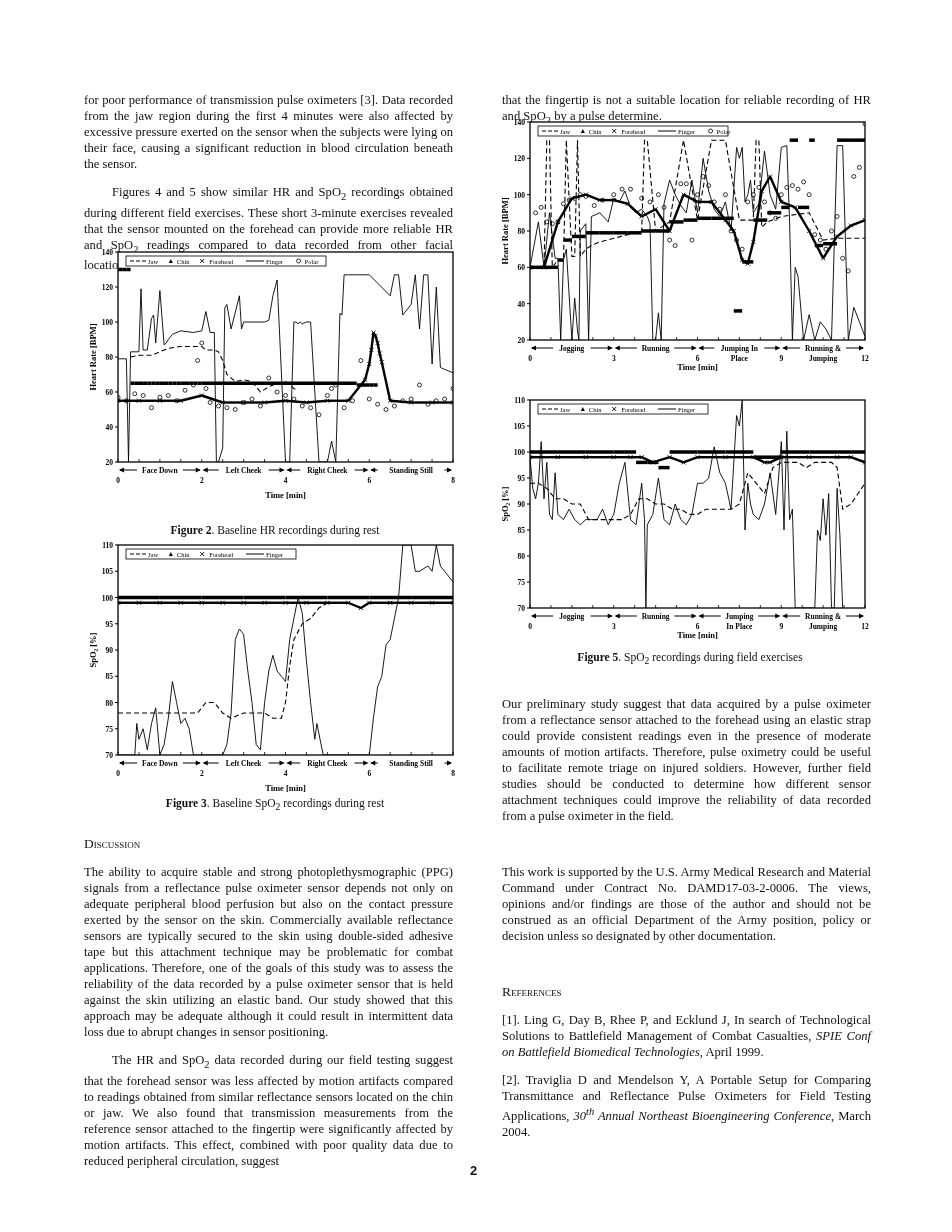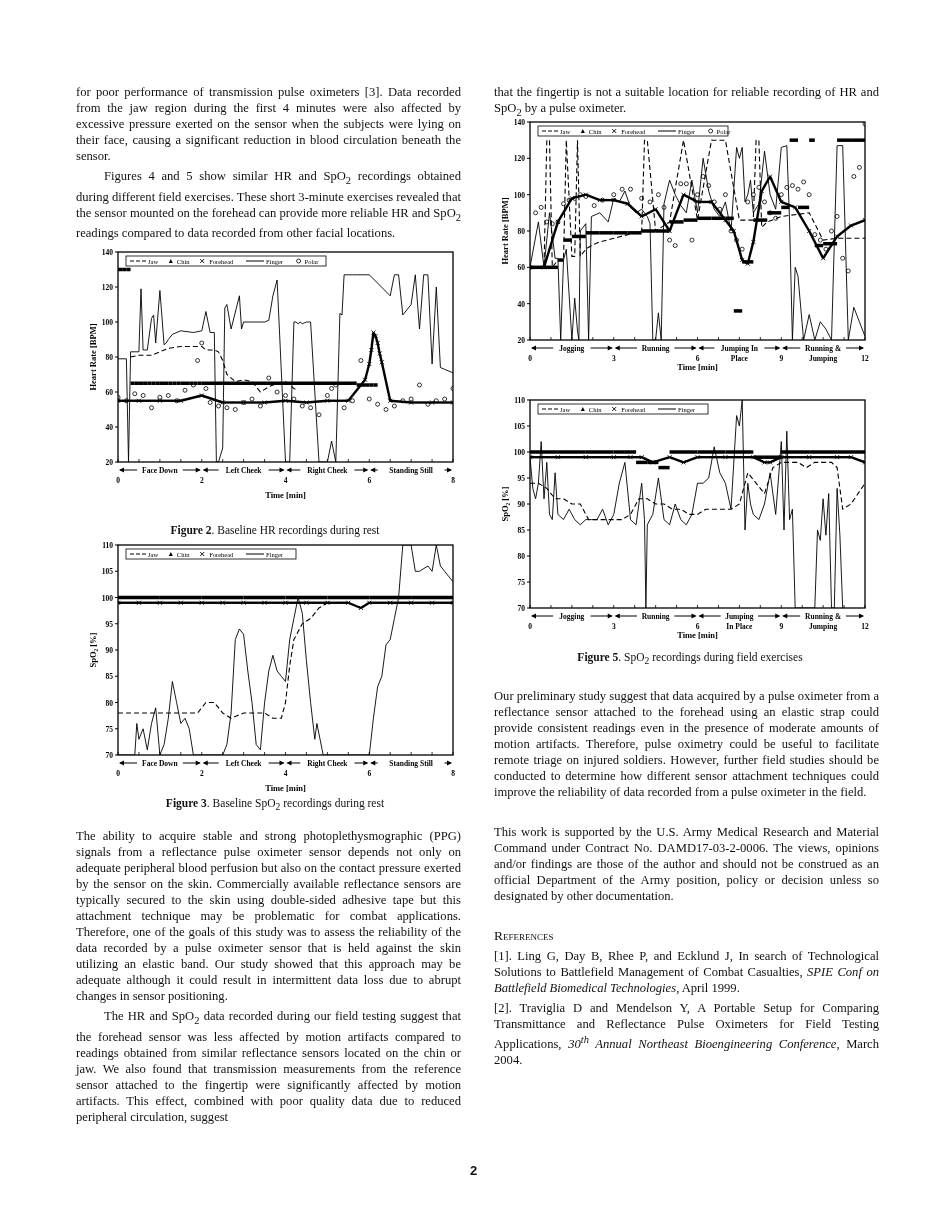--- a/index.html
+++ b/index.html
@@ -1,18 +1,18 @@
 <!DOCTYPE html>
 <html><head>
 <meta charset="utf-8">
 <style>
   html,body{margin:0;padding:0;background:#fff;}
   body{width:952px;height:1232px;position:relative;overflow:hidden;font-family:"Liberation Serif","DejaVu Serif",serif;color:#111;}
   .col{position:absolute;width:393px;font-size:12.6px;line-height:16px;text-align:justify;}
-  .col p{margin:4px;}
+  .col p{margin:12px;}
   .ind{text-indent:28px;}
   .sc{font-variant:small-caps;font-size:13.5px;margin:0;}
   .caption{position:absolute;font-size:11.5px;text-align:center;}
   .caption b{font-weight:bold;}
   svg{position:absolute;overflow:visible;}
   svg text{font-family:"Liberation Serif","DejaVu Serif",serif;}
   .pgnum{position:absolute;left:470px;top:1163px;font-family:"Liberation Sans","DejaVu Sans",sans-serif;font-weight:bold;font-size:13px;}
   .ref{margin:0;}
 </style>
 </head>
@@ -345,26 +345,27 @@
     <path d="M83.8,18 l2,-4 l2,4 z" fill="#000"></path>
     <text x="91.8" y="18.5" font-size="6.5">Chin</text>
     <path d="M115.19999999999999,14 l4,4 M119.19999999999999,14 l-4,4" stroke="#000" stroke-width="0.9"></path>
     <text x="124.19999999999999" y="18.5" font-size="6.5">Forehead</text>
     <line x1="161" x2="179" y1="16" y2="16" stroke="#000" stroke-width="1"></line>
     <text x="181" y="18.5" font-size="6.5">Finger</text>
   </svg>
 <div class="caption" style="left:85px;top:797px;width:380px;"><b>Figure 3</b><span>.  Baseline SpO</span><sub>2</sub><span> recordings during rest</span></div>
 
 <div class="col" style="left:72px;top:824px;">
+  <p class="sc">Discussion</p>
   <p>The ability to acquire stable and strong photoplethysmographic (PPG) signals from a reflectance pulse oximeter sensor depends not only on adequate peripheral blood perfusion but also on the contact pressure exerted by the sensor on the skin. Commercially available reflectance sensors are typically secured to the skin using double-sided adhesive tape but this attachment technique may be problematic for combat applications. Therefore, one of the goals of this study was to assess the reliability of the data recorded by a pulse oximeter sensor that is held against the skin utilizing an elastic band. Our study showed that this approach may be adequate although it could result in intermittent data loss due to abrupt changes in sensor positioning.</p>
   <p class="ind"><span>The HR and SpO</span><sub>2</sub><span> data recorded during our field testing suggest that the forehead sensor was less affected by motion artifacts compared to readings obtained from similar reflectance sensors located on the chin or jaw. We also found that transmission measurements from the reference sensor attached to the fingertip were significantly affected by motion artifacts. This effect, combined with poor quality data due to reduced peripheral circulation, suggest</span></p>
 </div>
 
 <div class="col" style="left:490px;top:80px;">
-  <p><span>that the fingertip is not a suitable location for reliable recording of HR and SpO</span><sub>2</sub><span> by a pulse oximeter.</span></p>
+  <p><span>that the fingertip is not a suitable location for reliable recording of HR and SpO</span><sub>2</sub><span> by a pulse determine.</span></p>
 </div>
 
 <svg id="fig4" width="400" height="260" style="left:490px;top:115px;">
     <rect x="40" y="7" width="335" height="218" fill="#fff" stroke="#000" stroke-width="1.3"></rect>
     <line x1="37" x2="40" y1="225" y2="225" stroke="#000" stroke-width="1"></line>
     <text x="35" y="228" font-size="7.5" font-weight="bold" text-anchor="end">20</text>
     <line x1="37" x2="40" y1="188.66666666666669" y2="188.66666666666669" stroke="#000" stroke-width="1"></line>
     <text x="35" y="191.66666666666669" font-size="7.5" font-weight="bold" text-anchor="end">40</text>
     <line x1="37" x2="40" y1="152.33333333333334" y2="152.33333333333334" stroke="#000" stroke-width="1"></line>
     <text x="35" y="155.33333333333334" font-size="7.5" font-weight="bold" text-anchor="end">60</text>

